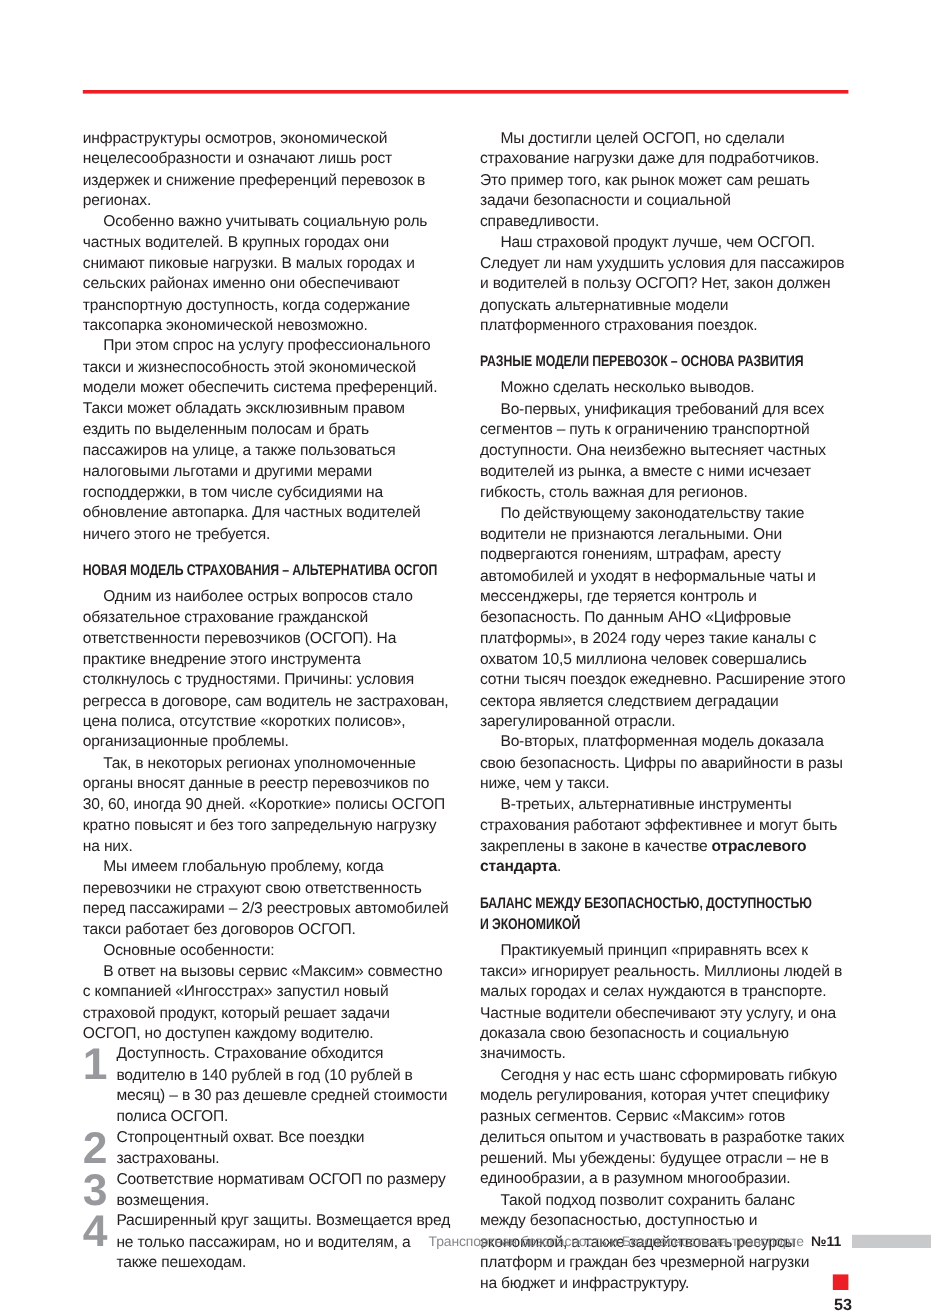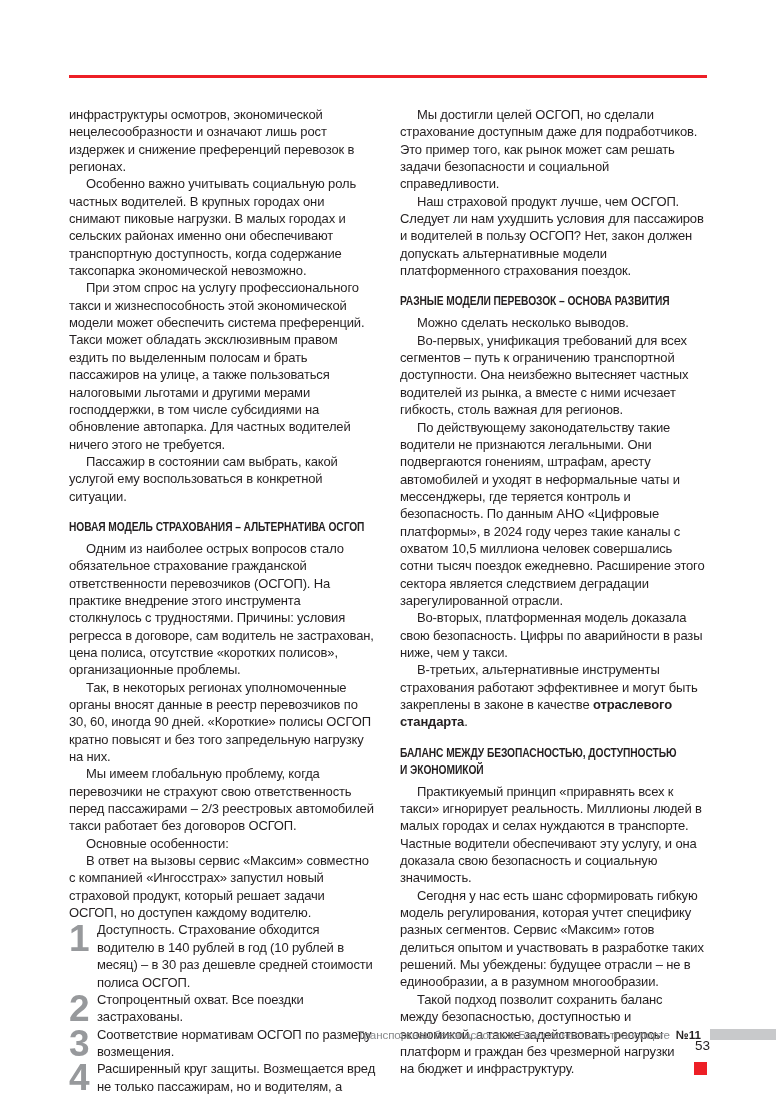--- a/index.html
+++ b/index.html
@@ -93,39 +93,38 @@
     color: var(--text, #231f20);
     margin-left: 6px;
   }
   .footer-bar {
     width: 66px; height: 11px;
     background: var(--bargray, #c8c9cb);
     margin-left: 9px;
   }
   .page-number {
     position: absolute;
-    top: 1038px;
+    top: 1080px;
     right: 66px;
     font-size: 13.5px;
-    font-weight: normal;
+    font-weight: bold;
     color: var(--text, #231f20);
   }
 </style>
 </head>
 <body>
 
 <div class="top-rule"></div>
 
 <div class="content">
 
   <div class="col">
     <p class="noindent">инфраструктуры осмотров, экономической нецелесообразности и означают лишь рост издержек и снижение преференций перевозок в регионах.</p>
     <p>Особенно важно учитывать социальную роль частных водителей. В крупных городах они снимают пиковые нагрузки. В малых городах и сельских районах именно они обеспечивают транспортную доступность, когда содержание таксопарка экономической невозможно.</p>
     <p>При этом спрос на услугу профессионального такси и жизнеспособность этой экономической модели может обеспечить система преференций. Такси может обладать эксклюзивным правом ездить по выделенным полосам и брать пассажиров на улице, а также пользоваться налоговыми льготами и другими мерами господдержки, в том числе субсидиями на обновление автопарка. Для частных водителей ничего этого не требуется.</p>
-    <p>Пассажир в состоянии сам выбрать, какой услугой ему воспользоваться в конкретной ситуации.</p>
     <div class="heading">
       <span class="hline">НОВАЯ МОДЕЛЬ СТРАХОВАНИЯ – АЛЬТЕРНАТИВА ОСГОП</span>
     </div>
     <p>Одним из наиболее острых вопросов стало обязательное страхование гражданской ответственности перевозчиков (ОСГОП). На практике внедрение этого инструмента столкнулось с трудностями. Причины: условия регресса в договоре, сам водитель не застрахован, цена полиса, отсутствие «коротких полисов», организационные проблемы.</p>
     <p>Так, в некоторых регионах уполномоченные органы вносят данные в реестр перевозчиков по 30, 60, иногда 90 дней. «Короткие» полисы ОСГОП кратно повысят и без того запредельную нагрузку на них.</p>
     <p>Мы имеем глобальную проблему, когда перевозчики не страхуют свою ответственность перед пассажирами – 2/3 реестровых автомобилей такси работает без договоров ОСГОП.</p>
     <p>Основные особенности:</p>
     <p>В ответ на вызовы сервис «Максим» совместно с компанией «Ингосстрах» запустил новый страховой продукт, который решает задачи ОСГОП, но доступен каждому водителю.</p>
 
     <div class="feature-list">
@@ -142,21 +141,21 @@
         <div class="feature-text">Соответствие нормативам ОСГОП по размеру возмещения.</div>
       </div>
       <div class="feature-item">
         <div class="feature-num">4</div>
         <div class="feature-text">Расширенный круг защиты. Возмещается вред не только пассажирам, но и водителям, а также пешеходам.</div>
       </div>
     </div>
   </div>
 
   <div class="col">
-    <p>Мы достигли целей ОСГОП, но сделали страхование доступным даже для подработчиков. Это пример того, как рынок может сам решать задачи безопасности и социальной справедливости.</p>
+    <p>Мы достигли целей ОСГОП, но сделали страхование нагрузки даже для подработчиков. Это пример того, как рынок может сам решать задачи безопасности и социальной справедливости.</p>
     <p>Наш страховой продукт лучше, чем ОСГОП. Следует ли нам ухудшить условия для пассажиров и водителей в пользу ОСГОП? Нет, закон должен допускать альтернативные модели платформенного страхования поездок.</p>
     <div class="heading">
       <span class="hline">РАЗНЫЕ МОДЕЛИ ПЕРЕВОЗОК – ОСНОВА РАЗВИТИЯ</span>
     </div>
     <p>Можно сделать несколько выводов.</p>
     <p>Во-первых, унификация требований для всех сегментов – путь к ограничению транспортной доступности. Она неизбежно вытесняет частных водителей из рынка, а вместе с ними исчезает гибкость, столь важная для регионов.</p>
     <p>По действующему законодательству такие водители не признаются легальными. Они подвергаются гонениям, штрафам, аресту автомобилей и уходят в неформальные чаты и мессенджеры, где теряется контроль и безопасность. По данным АНО «Цифровые платформы», в 2024 году через такие каналы с охватом 10,5 миллиона человек совершались сотни тысяч поездок ежедневно. Расширение этого сектора является следствием деградации зарегулированной отрасли.</p>
     <p>Во-вторых, платформенная модель доказала свою безопасность. Цифры по аварийности в разы ниже, чем у такси.</p>
     <p>
       <span>В-третьих, альтернативные инструменты страхования работают эффективнее и могут быть закреплены в законе в качестве </span><span class="bold-inline">отраслевого стандарта</span><span>.</span>

